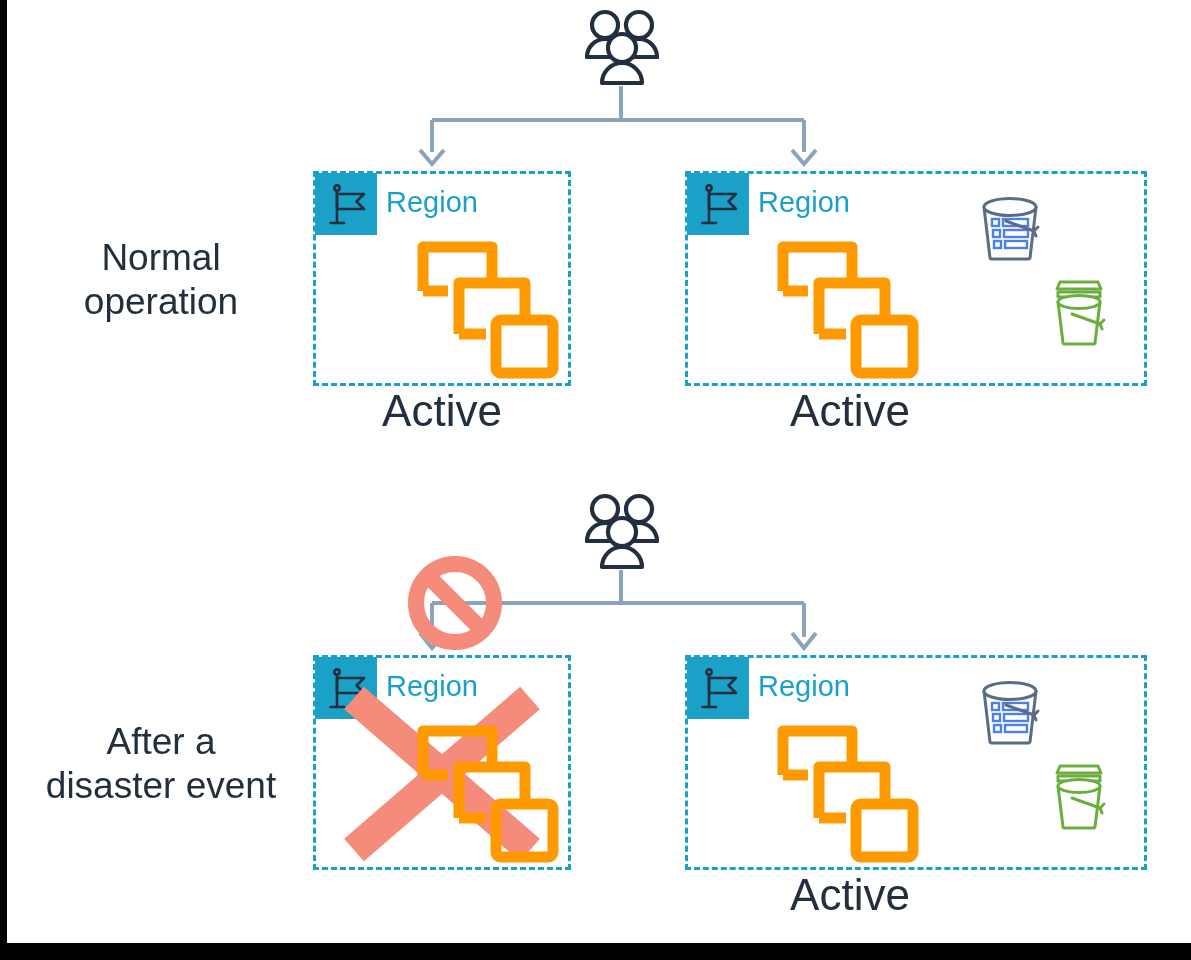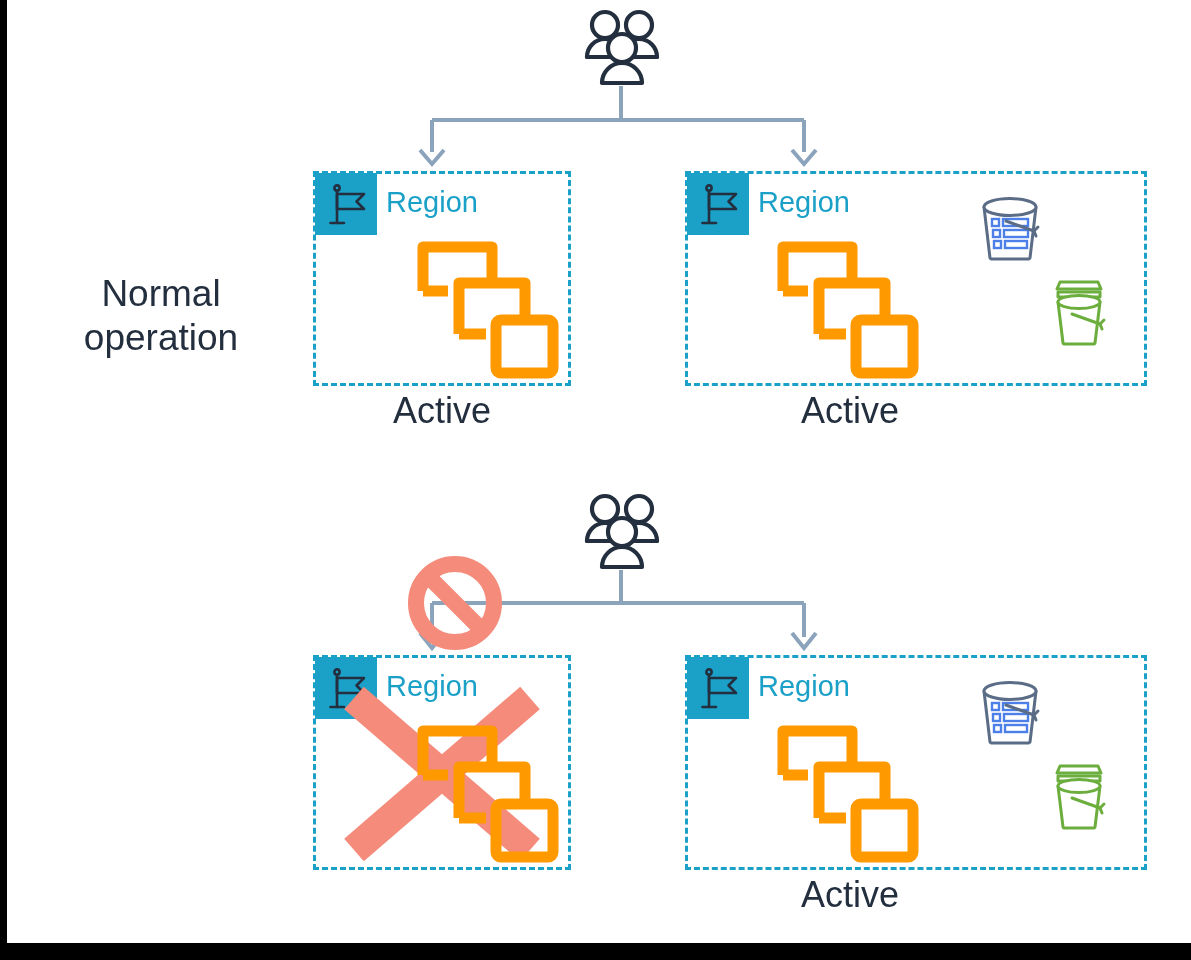--- a/index.html
+++ b/index.html
@@ -26,21 +26,20 @@
 
   
   .row-label {
     position: absolute;
     text-align: center;
     color: #232F3E;
     font-size: 37px;
     line-height: 44px;
     font-family: "Liberation Sans", sans-serif;
     white-space: pre-line;
-    margin-top: 36px;
   }
 
   
   .region-box {
     position: absolute;
     border: 3px dashed #1BA0C8;
     background: transparent;
     box-sizing: border-box;
     text-align: center;
   }
@@ -62,21 +61,21 @@
     font-size: 29px;
     line-height: 40px;
     font-family: "Liberation Sans", sans-serif;
     white-space: nowrap;
   }
 
   
   .active-caption {
     position: absolute;
     color: #232F3E;
-    font-size: 36px;
+    font-size: 44px;
     line-height: 46px;
     text-align: center;
     font-family: "Liberation Sans", sans-serif;
     white-space: nowrap;
   }
 
   
   .conn-layer {
     position: absolute;
     left: 0;
@@ -255,20 +254,22 @@
         <path d="M 6 49 L 30 49"></path>
         <circle cx="58" cy="17" r="13"></circle>
         <path d="M 40 49 a 18 18 0 0 1 36 0"></path>
         <path d="M 52 49 L 76 49"></path>
         <circle cx="41" cy="40" r="14" fill="#ffffff"></circle>
         <path d="M 21 75 a 20 20 0 0 1 40 0 Z" fill="#ffffff"></path>
       </g>
     </svg>
   </div>
 
+  <div class="row-label" style="left:6px; top:720px; width:296px;">After a
+disaster event</div>
 
   <div class="prohibit" style="left:400px; top:555px; width:96px; height:96px;">
     <svg viewBox="0 0 96 96" width="96" height="96">
       <circle cx="48" cy="48" r="39" fill="none" stroke="#F48B7B" stroke-width="16"></circle>
       <path d="M 22 22 L 74 74" stroke="#F48B7B" stroke-width="16" stroke-linecap="butt"></path>
     </svg>
   </div>
 
   <div class="region-box" style="left:306px; top:655px; width:258px; height:215px;">
     <div class="region-flagchip"></div>

